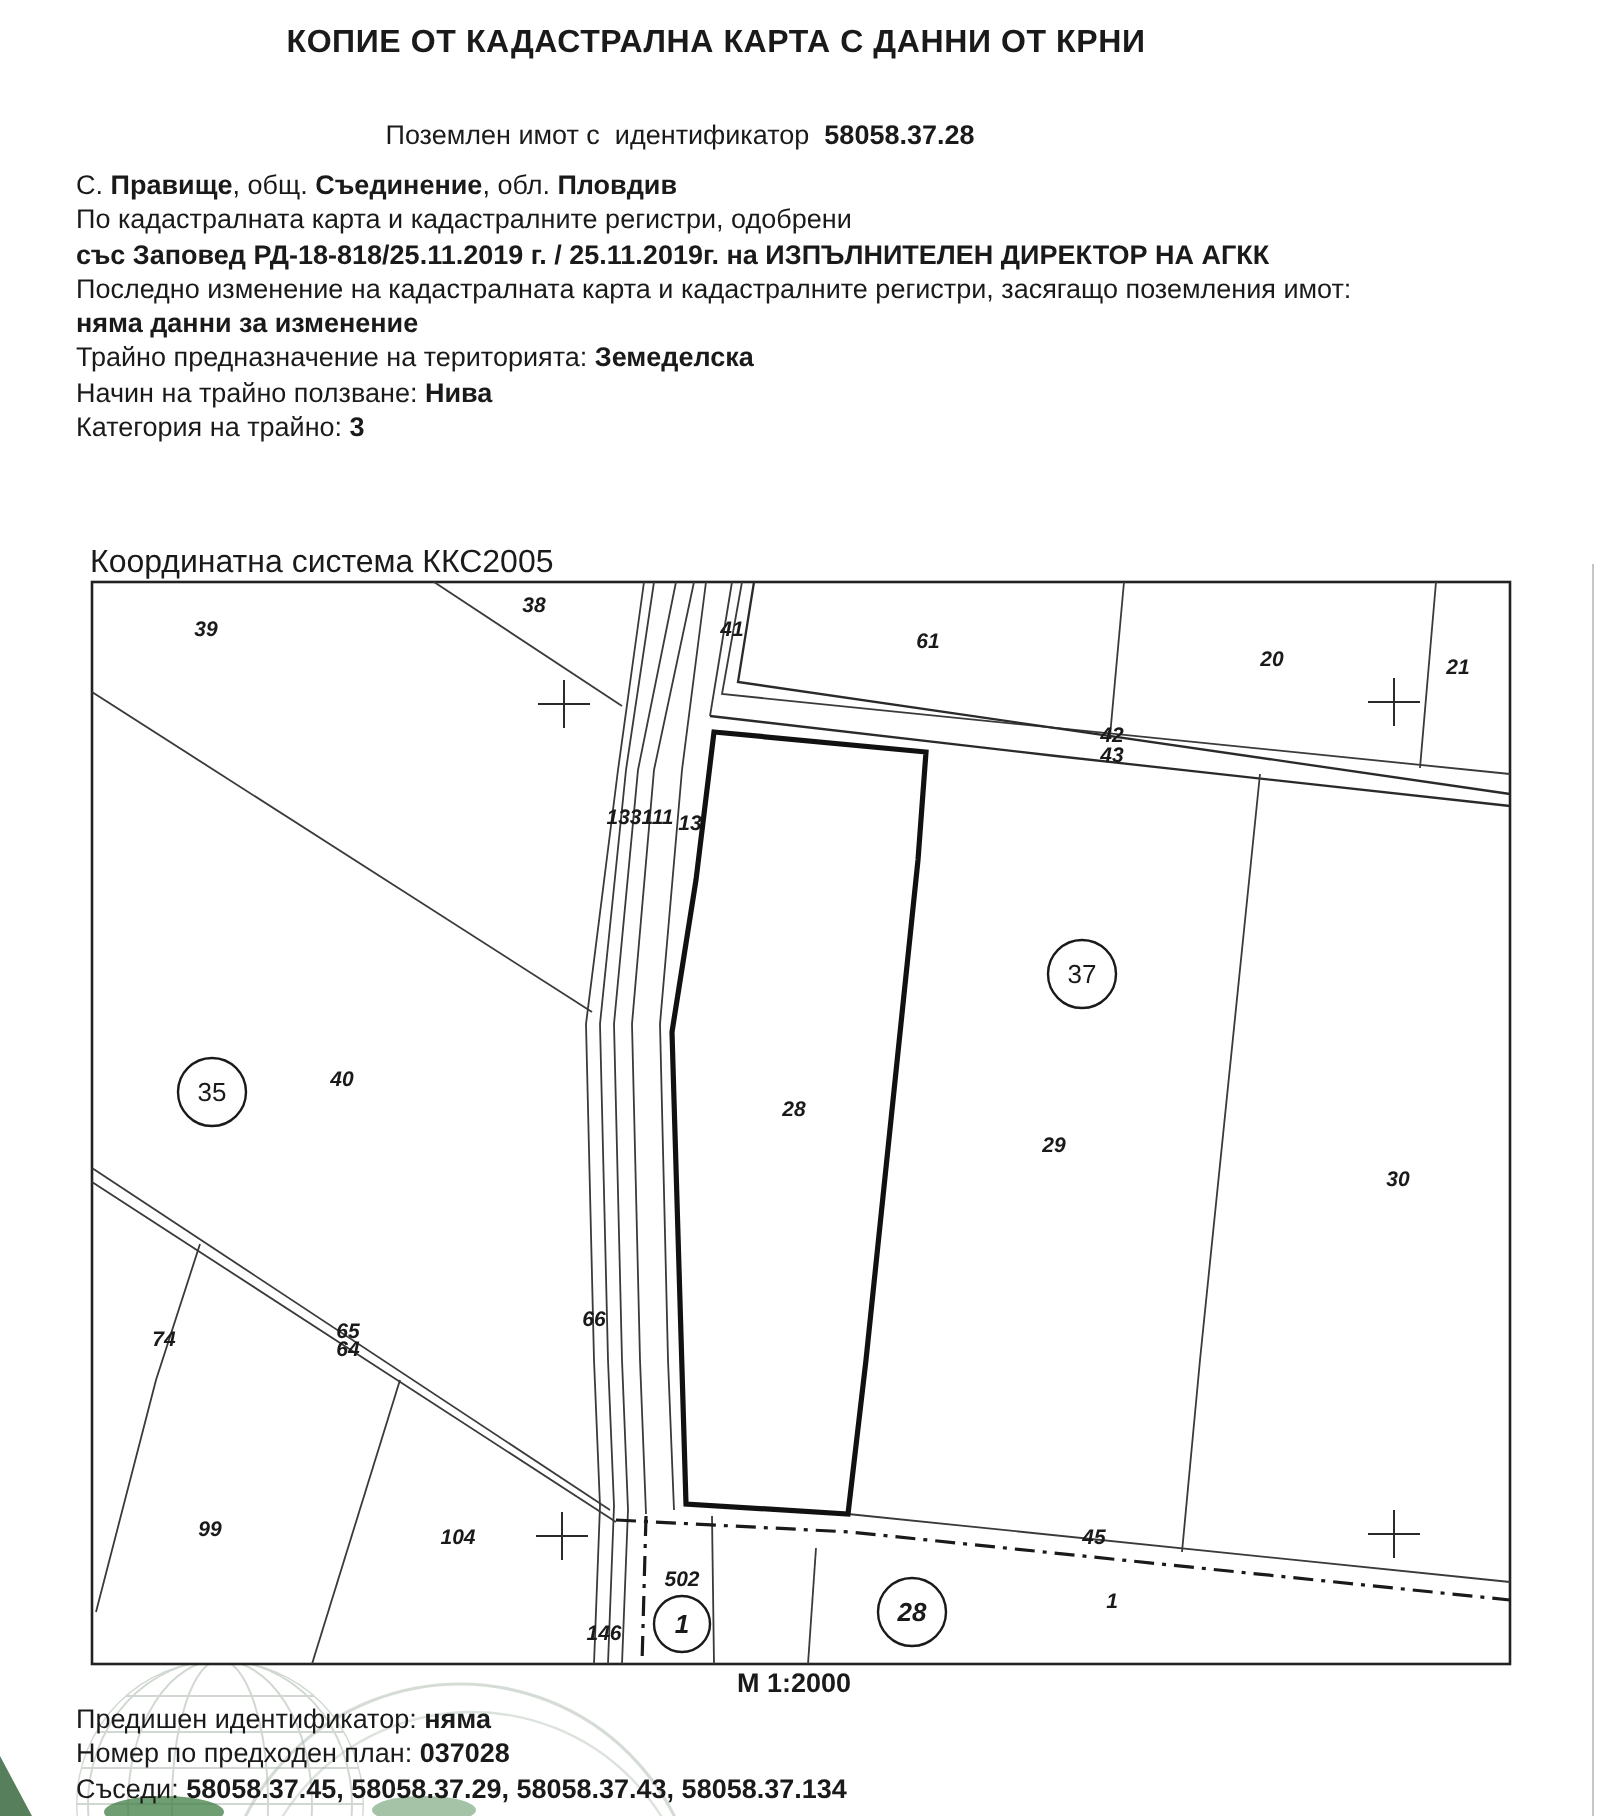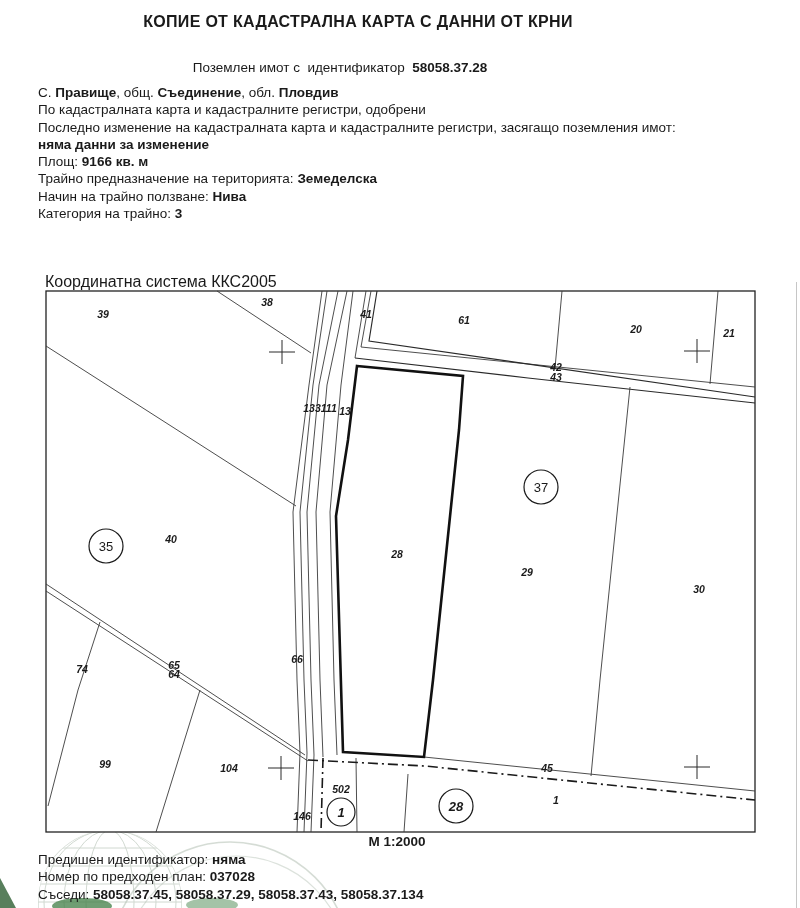--- a/index.html
+++ b/index.html
@@ -155,23 +155,23 @@
 
 <div class="abs page-edge"></div>
 
 <div class="abs doc-title">КОПИЕ ОТ КАДАСТРАЛНА КАРТА С ДАННИ ОТ КРНИ</div>
 
 <div class="abs subtitle"><span>Поземлен имот с  идентификатор</span><span>  </span><span class="id">58058.37.28</span></div>
 
 <div class="abs info-block" id="info-block">
     <div class="info-line"><span>С. </span><span class="b">Правище</span><span>, общ. </span><span class="b">Съединение</span><span>, обл. </span><span class="b">Пловдив</span></div>
     <div class="info-line"><span>По кадастралната карта и кадастралните регистри, одобрени</span></div>
+    <div class="info-line"><span class="b">със Заповед РД-18-818/25.11.2019 г. / 25.11.2019г. на ИЗПЪЛНИТЕЛЕН ДИРЕКТОР НА АГКК</span></div>
     <div class="info-line"><span>Последно изменение на кадастралната карта и кадастралните регистри, засягащо поземления имот:</span></div>
     <div class="info-line"><span class="b">няма данни за изменение</span></div>
-    <div class="info-line"><span>Площ: </span><span class="b">9166 кв. м</span></div>
     <div class="info-line"><span>Трайно предназначение на територията: </span><span class="b">Земеделска</span></div>
     <div class="info-line"><span>Начин на трайно ползване: </span><span class="b">Нива</span></div>
     <div class="info-line"><span>Категория на трайно: </span><span class="b">3</span></div>
   </div>
 
 <div class="abs coord-label">Координатна система ККС2005</div>
 
 <div class="abs scale-label">М 1:2000</div>
 
 <div class="abs footer-block" id="footer-block">

